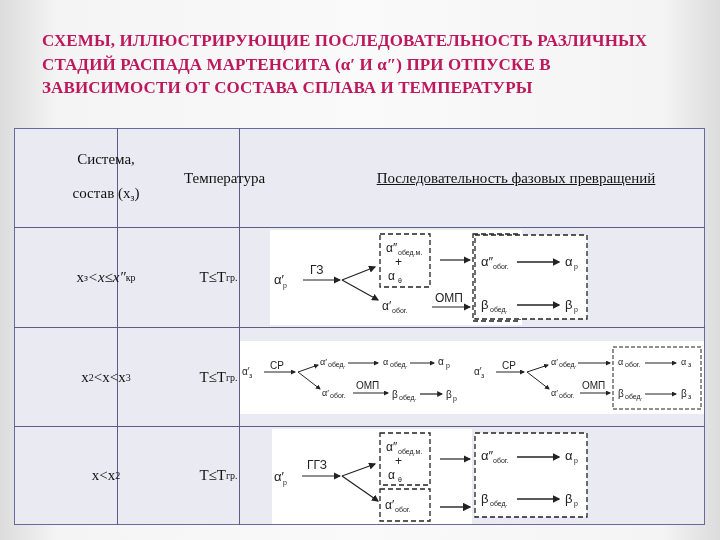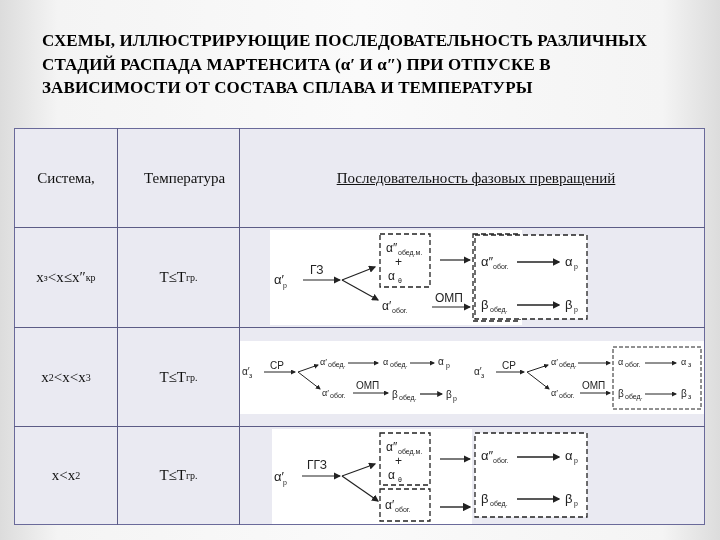--- a/index.html
+++ b/index.html
@@ -4,31 +4,31 @@
 <style>
   html, body { margin: 0; padding: 0; }
   body {
     width: 720px; height: 540px; position: relative; overflow: hidden;
     background: linear-gradient(to right, #dcdcdc 0%, #f4f4f4 8%, #fafafa 50%, #f4f4f4 92%, #dcdcdc 100%);
     font-family: "Liberation Serif", "DejaVu Serif", serif;
   }
   .title {
     position: absolute; left: 42px; top: 29px; width: 640px;
     font-family: "Liberation Serif", serif; font-weight: bold;
-    color: #000000; font-size: 17px; line-height: 23.5px;
+    color: #be185d; font-size: 17px; line-height: 23.5px;
     letter-spacing: 0.1px;
   }
   .tbl {
     position: absolute; left: 14px; top: 128px; width: 691px; height: 397px;
     border: 1px solid #6a6a9a; box-sizing: border-box;
     background: #eaeaf2;
   }
   .hline { position: absolute; left: 14px; width: 691px; height: 1px; background: #5c5c86; }
   .vline { position: absolute; top: 128px; width: 1px; height: 397px; background: #5c5c86; }
-  .cell { position: absolute; display: flex; align-items: center; justify-content: center; text-align: center; color: #111; font-size: 15px; }
+  .cell { position: absolute; display: flex; align-items: center; justify-content: center; text-align: center; color: #111; font-size: 15px; padding-left: 40px; }
   .hdr { font-size: 15px; line-height: 34px; }
   sub { font-size: 10px; vertical-align: -3px; }
   .diag { position: absolute; background: #fff; }
   .diag svg { display: block; }
   .diag text { font-family: "Liberation Sans", "DejaVu Sans", sans-serif; fill: #222; }
   .sm { font-size: 7px; fill: #444; }
 </style>
 </head>
 <body>
 
@@ -37,28 +37,29 @@
 <div class="tbl"></div>
 
 <div class="hline" style="top:227px"></div>
 <div class="hline" style="top:327px"></div>
 <div class="hline" style="top:426px"></div>
 <div class="vline" style="left:117px"></div>
 <div class="vline" style="left:239px"></div>
 
 <div class="cell hdr" style="left:15px;top:129px;width:102px;height:98px;flex-direction:column;">
   <span>Система,</span>
+  <span><span>состав (x</span><sub>з</sub><span>)</span></span>
 </div>
 <div class="cell hdr" style="left:124px;top:129px;width:121px;height:98px;">Температура</div>
 <div class="cell hdr" style="left:244px;top:129px;width:464px;height:98px;text-decoration:underline;">Последовательность фазовых превращений</div>
 
 <div class="cell" style="left:15px;top:228px;width:102px;height:99px;">
   <span>x</span>
     <sub>з</sub>
-    <span style="">&lt;x≤x″</span>
+    <span style="font-style:italic">&lt;x≤x″</span>
     <sub style="">кр</sub>
 </div>
 <div class="cell" style="left:118px;top:228px;width:121px;height:99px;">
   <span>T≤T</span>
     <sub>гр.</sub>
 </div>
 <div class="diag" style="left:270px;top:230px;width:252px;height:95px;">
   <svg width="252" height="95" viewBox="0 0 252 95">
     <defs>
         <marker id="ah" markerWidth="6" markerHeight="6" refX="5" refY="3" orient="auto">

